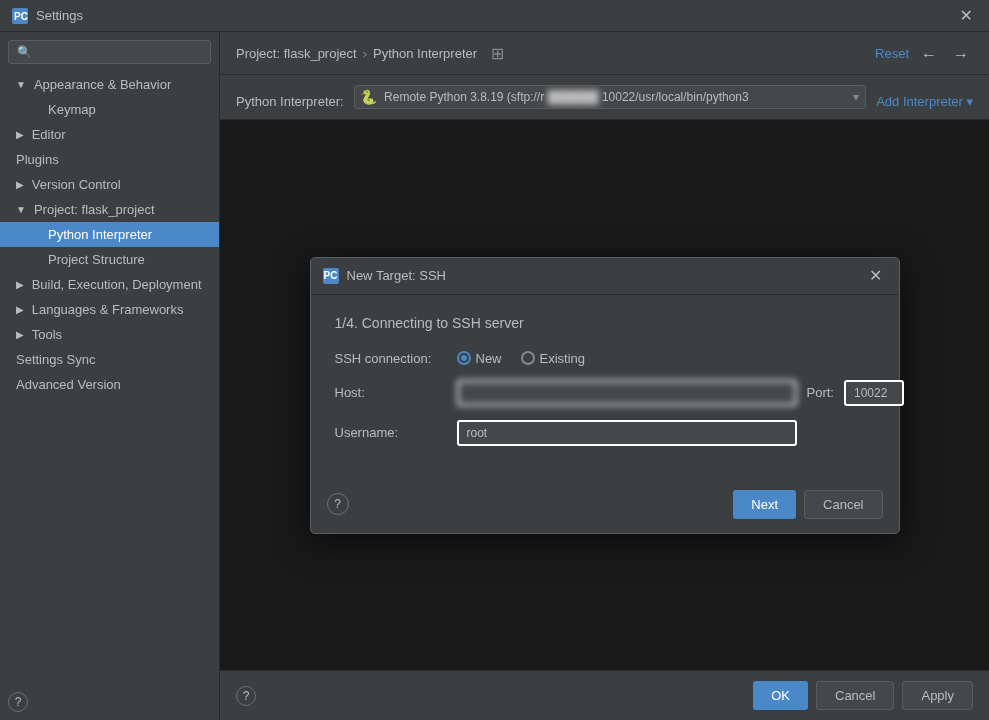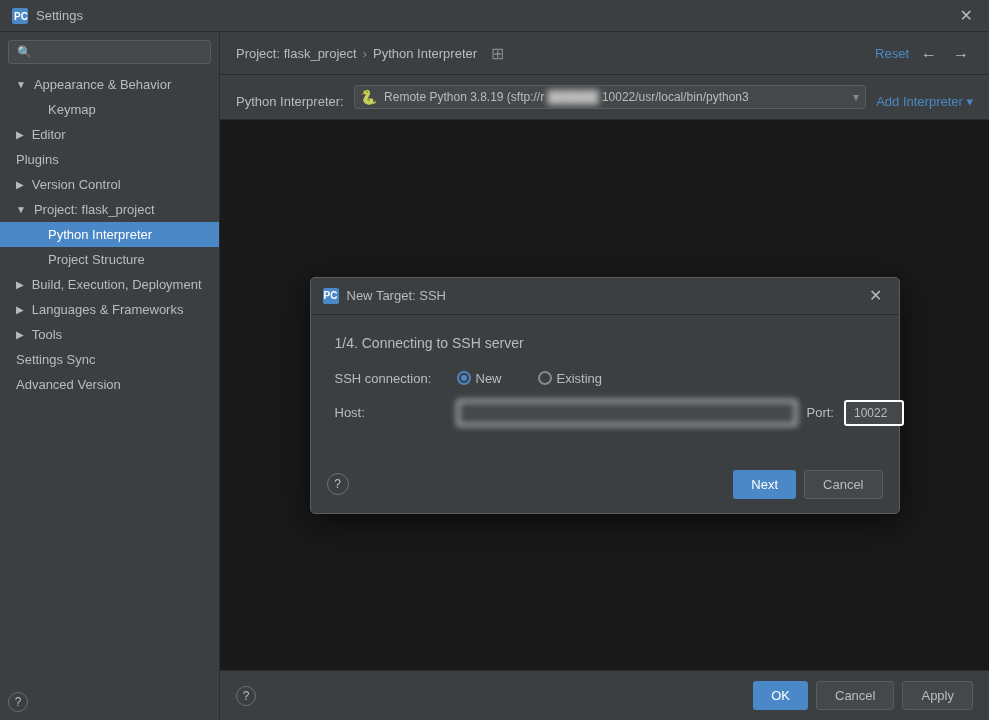--- a/index.html
+++ b/index.html
@@ -313,21 +313,21 @@
     }
     .form-label {
       color: #bbb;
       font-size: 13px;
       width: 110px;
       flex-shrink: 0;
     }
     .radio-group {
       display: flex;
       align-items: center;
-      gap: 36px;
+      gap: 19px;
     }
     .radio-option {
       display: flex;
       align-items: center;
       gap: 5px;
       cursor: pointer;
     }
     .radio-circle {
       width: 14px;
       height: 14px;
@@ -546,20 +546,24 @@
 
               <div class="form-row">
                 <span class="form-label">Host:</span>
                 <div class="host-input-group">
                   <input class="text-input host-input" value="" style="filter: blur(3px);">
                   <span class="port-label">Port:</span>
                   <input class="text-input port-input" value="10022" style="">
                 </div>
               </div>
 
+              <div class="form-row">
+                <span class="form-label">Username:</span>
+                <input class="text-input username-input" value="root" style="">
+              </div>
             </div>
 
             <div class="dialog-footer">
               <button class="help-btn">?</button>
               <div class="dialog-footer-right">
                 <button class="btn btn-primary">Next</button>
                 <button class="btn btn-secondary">Cancel</button>
               </div>
             </div>
           </div>

